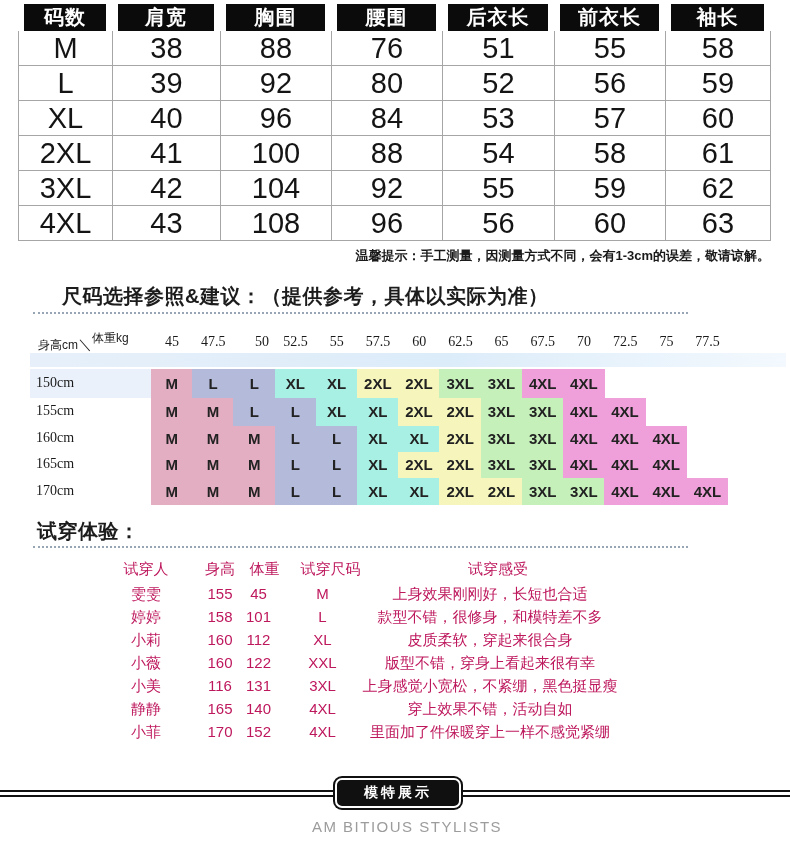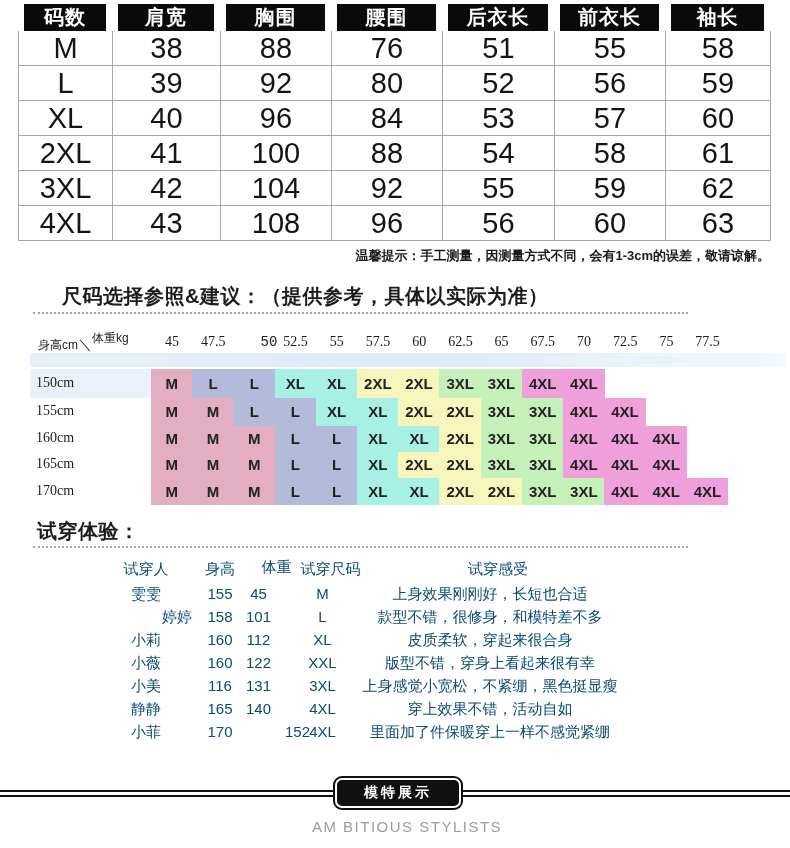--- a/index.html
+++ b/index.html
@@ -31,21 +31,21 @@
   #matrix-corner .slash{font-size:14px;}
   .weight-label{position:absolute;top:334px;width:42px;text-align:center;
                 font-family:"Liberation Serif",serif;font-size:14px;color:#1a1a1a;}
   .height-label{position:absolute;left:36px;width:84px;text-align:left;
                 font-family:"Liberation Serif",serif;font-size:14px;color:#1a1a1a;}
   #row150-bg{position:absolute;left:30px;top:369px;width:121px;height:29px;background:#eaf1fb;}
   .matrix-cell{position:absolute;text-align:center;font-size:15px;font-weight:bold;color:#222;
                font-family:"Liberation Sans",sans-serif;}
 
   
-  .fit-cell{position:absolute;font-size:15px;color:#0c4a6e;text-align:center;height:22px;line-height:22px;}
+  .fit-cell{position:absolute;font-size:15px;color:#be185d;text-align:center;height:22px;line-height:22px;}
 
   
   .dbl-line{position:absolute;top:790px;height:3px;border-top:2px solid #111;border-bottom:2px solid #111;}
   #badge{position:absolute;left:333px;top:776px;width:130px;height:34px;background:#101010;
          border-radius:9px;padding:0;box-sizing:border-box;}
   #badge-inner{position:absolute;left:2px;top:2px;right:2px;bottom:2px;border:2px solid #fff;
                border-radius:7px;background:#101010;display:flex;align-items:center;justify-content:center;}
   #badge-inner span{color:#fff;font-size:14px;font-weight:bold;letter-spacing:3px;}
   #brand{position:absolute;left:12px;top:818px;width:790px;text-align:center;color:#9c9c9c;
          font-size:15px;letter-spacing:1.5px;}
@@ -114,21 +114,21 @@
   <div class="dotted-rule" style="top:312px;"></div>
 
   <div id="matrix-band"></div>
   <div id="row150-bg"></div>
   <div id="matrix-corner">
     <span>身高cm</span><span class="slash">＼</span><span class="raised">体重kg</span>
   </div>
   <div id="matrix">
       <div class="weight-label" style="left: 151px;">45</div>
       <div class="weight-label" style="left: 192.2px;">47.5</div>
-      <div class="weight-label" style="left: 248px; font-family: Liberation Mono, monospace;">50</div>
+      <div class="weight-label" style="left: 241px;">50</div>
       <div class="weight-label" style="left: 274.6px;">52.5</div>
       <div class="weight-label" style="left: 315.8px;">55</div>
       <div class="weight-label" style="left: 357px;">57.5</div>
       <div class="weight-label" style="left: 398.2px;">60</div>
       <div class="weight-label" style="left: 439.4px;">62.5</div>
       <div class="weight-label" style="left: 480.6px;">65</div>
       <div class="weight-label" style="left: 521.8px;">67.5</div>
       <div class="weight-label" style="left: 563px;">70</div>
       <div class="weight-label" style="left: 604.2px;">72.5</div>
       <div class="weight-label" style="left: 645.4px;">75</div>
@@ -201,29 +201,29 @@
       <div class="matrix-cell" style="left: 604.2px; top: 478px; width: 41.7px; line-height: 27px; height: 27px; background: rgb(239, 160, 218);">4XL</div>
       <div class="matrix-cell" style="left: 645.4px; top: 478px; width: 41.7px; line-height: 27px; height: 27px; background: rgb(239, 160, 218);">4XL</div>
       <div class="matrix-cell" style="left: 686.6px; top: 478px; width: 41.7px; line-height: 27px; height: 27px; background: rgb(239, 160, 218);">4XL</div>
     </div>
 
   <div class="sec-title" style="left:37px;top:518px;">试穿体验：</div>
   <div class="dotted-rule" style="top:546px;"></div>
   <div id="fitting-table">
       <div class="fit-cell" style="left: 100px; width: 92px; top: 558px;">试穿人</div>
       <div class="fit-cell" style="left: 184px; width: 72px; top: 558px;">身高</div>
-      <div class="fit-cell" style="left: 244px; width: 65px; top: 558px; font-family: Liberation Mono, monospace;">体重</div>
+      <div class="fit-cell" style="left: 232px; width: 65px; top: 558px;">体重</div>
       <div class="fit-cell" style="left: 288px; width: 85px; top: 558px;">试穿尺码</div>
       <div class="fit-cell" style="left: 340px; width: 300px; top: 558px; margin-left: 8px;">试穿感受</div>
       <div class="fit-cell" style="left: 100px; width: 92px; top: 583px;">雯雯</div>
       <div class="fit-cell" style="left: 184px; width: 72px; top: 583px;">155</div>
       <div class="fit-cell" style="left: 226px; width: 65px; top: 583px;">45</div>
       <div class="fit-cell" style="left: 280px; width: 85px; top: 583px;">M</div>
       <div class="fit-cell" style="left: 340px; width: 300px; top: 583px;">上身效果刚刚好，长短也合适</div>
-      <div class="fit-cell" style="left: 100px; width: 92px; top: 606px; text-align: right;">婷婷</div>
+      <div class="fit-cell" style="left: 100px; width: 92px; top: 606px;">婷婷</div>
       <div class="fit-cell" style="left: 184px; width: 72px; top: 606px;">158</div>
       <div class="fit-cell" style="left: 226px; width: 65px; top: 606px;">101</div>
       <div class="fit-cell" style="left: 280px; width: 85px; top: 606px;">L</div>
       <div class="fit-cell" style="left: 340px; width: 300px; top: 606px;">款型不错，很修身，和模特差不多</div>
       <div class="fit-cell" style="left: 100px; width: 92px; top: 629px;">小莉</div>
       <div class="fit-cell" style="left: 184px; width: 72px; top: 629px;">160</div>
       <div class="fit-cell" style="left: 226px; width: 65px; top: 629px;">112</div>
       <div class="fit-cell" style="left: 280px; width: 85px; top: 629px;">XL</div>
       <div class="fit-cell" style="left: 340px; width: 300px; top: 629px;">皮质柔软，穿起来很合身</div>
       <div class="fit-cell" style="left: 100px; width: 92px; top: 652px;">小薇</div>
@@ -236,21 +236,21 @@
       <div class="fit-cell" style="left: 226px; width: 65px; top: 675px;">131</div>
       <div class="fit-cell" style="left: 280px; width: 85px; top: 675px;">3XL</div>
       <div class="fit-cell" style="left: 340px; width: 300px; top: 675px;">上身感觉小宽松，不紧绷，黑色挺显瘦</div>
       <div class="fit-cell" style="left: 100px; width: 92px; top: 698px;">静静</div>
       <div class="fit-cell" style="left: 184px; width: 72px; top: 698px;">165</div>
       <div class="fit-cell" style="left: 226px; width: 65px; top: 698px;">140</div>
       <div class="fit-cell" style="left: 280px; width: 85px; top: 698px;">4XL</div>
       <div class="fit-cell" style="left: 340px; width: 300px; top: 698px;">穿上效果不错，活动自如</div>
       <div class="fit-cell" style="left: 100px; width: 92px; top: 721px;">小菲</div>
       <div class="fit-cell" style="left: 184px; width: 72px; top: 721px;">170</div>
-      <div class="fit-cell" style="left: 226px; width: 65px; top: 721px; padding-left: 39px;">152</div>
+      <div class="fit-cell" style="left: 226px; width: 65px; top: 721px;">152</div>
       <div class="fit-cell" style="left: 280px; width: 85px; top: 721px;">4XL</div>
       <div class="fit-cell" style="left: 340px; width: 300px; top: 721px;">里面加了件保暖穿上一样不感觉紧绷</div>
     </div>
 
   <div class="dbl-line" style="left:0;width:333px;"></div>
   <div class="dbl-line" style="left:463px;width:327px;"></div>
   <div id="badge">
     <div id="badge-inner">
       <span>模特展示</span>
     </div>

